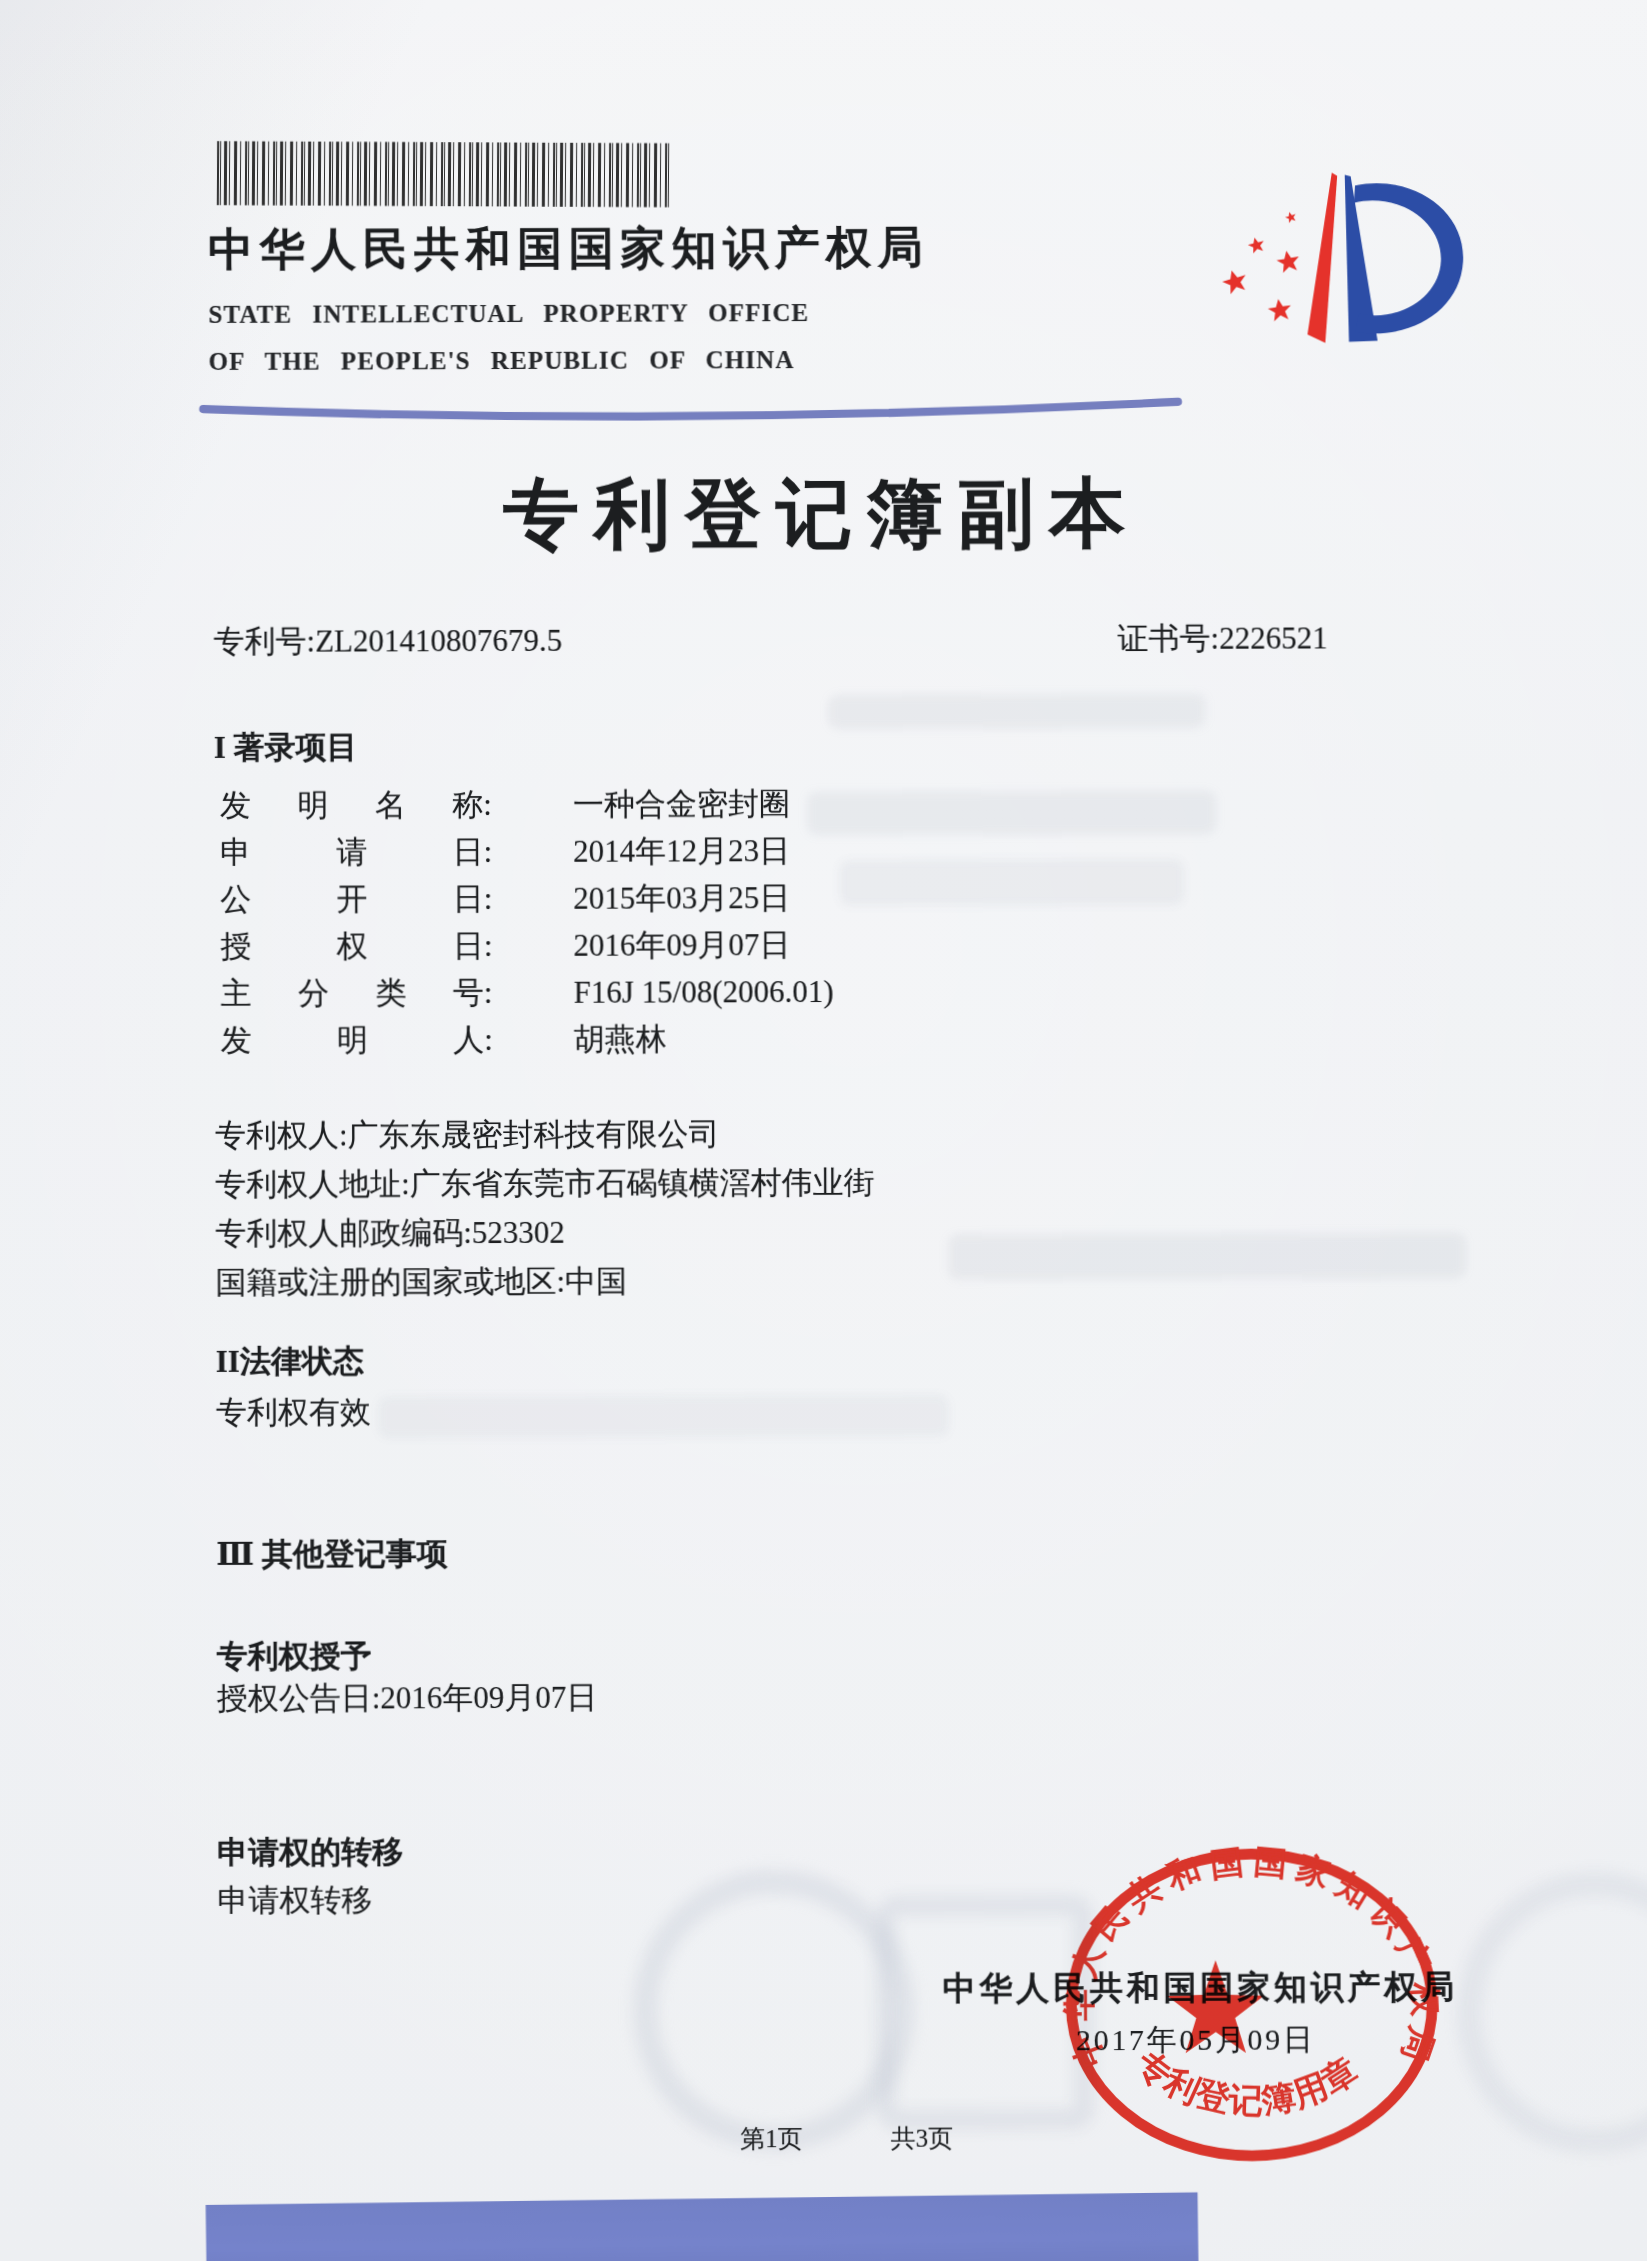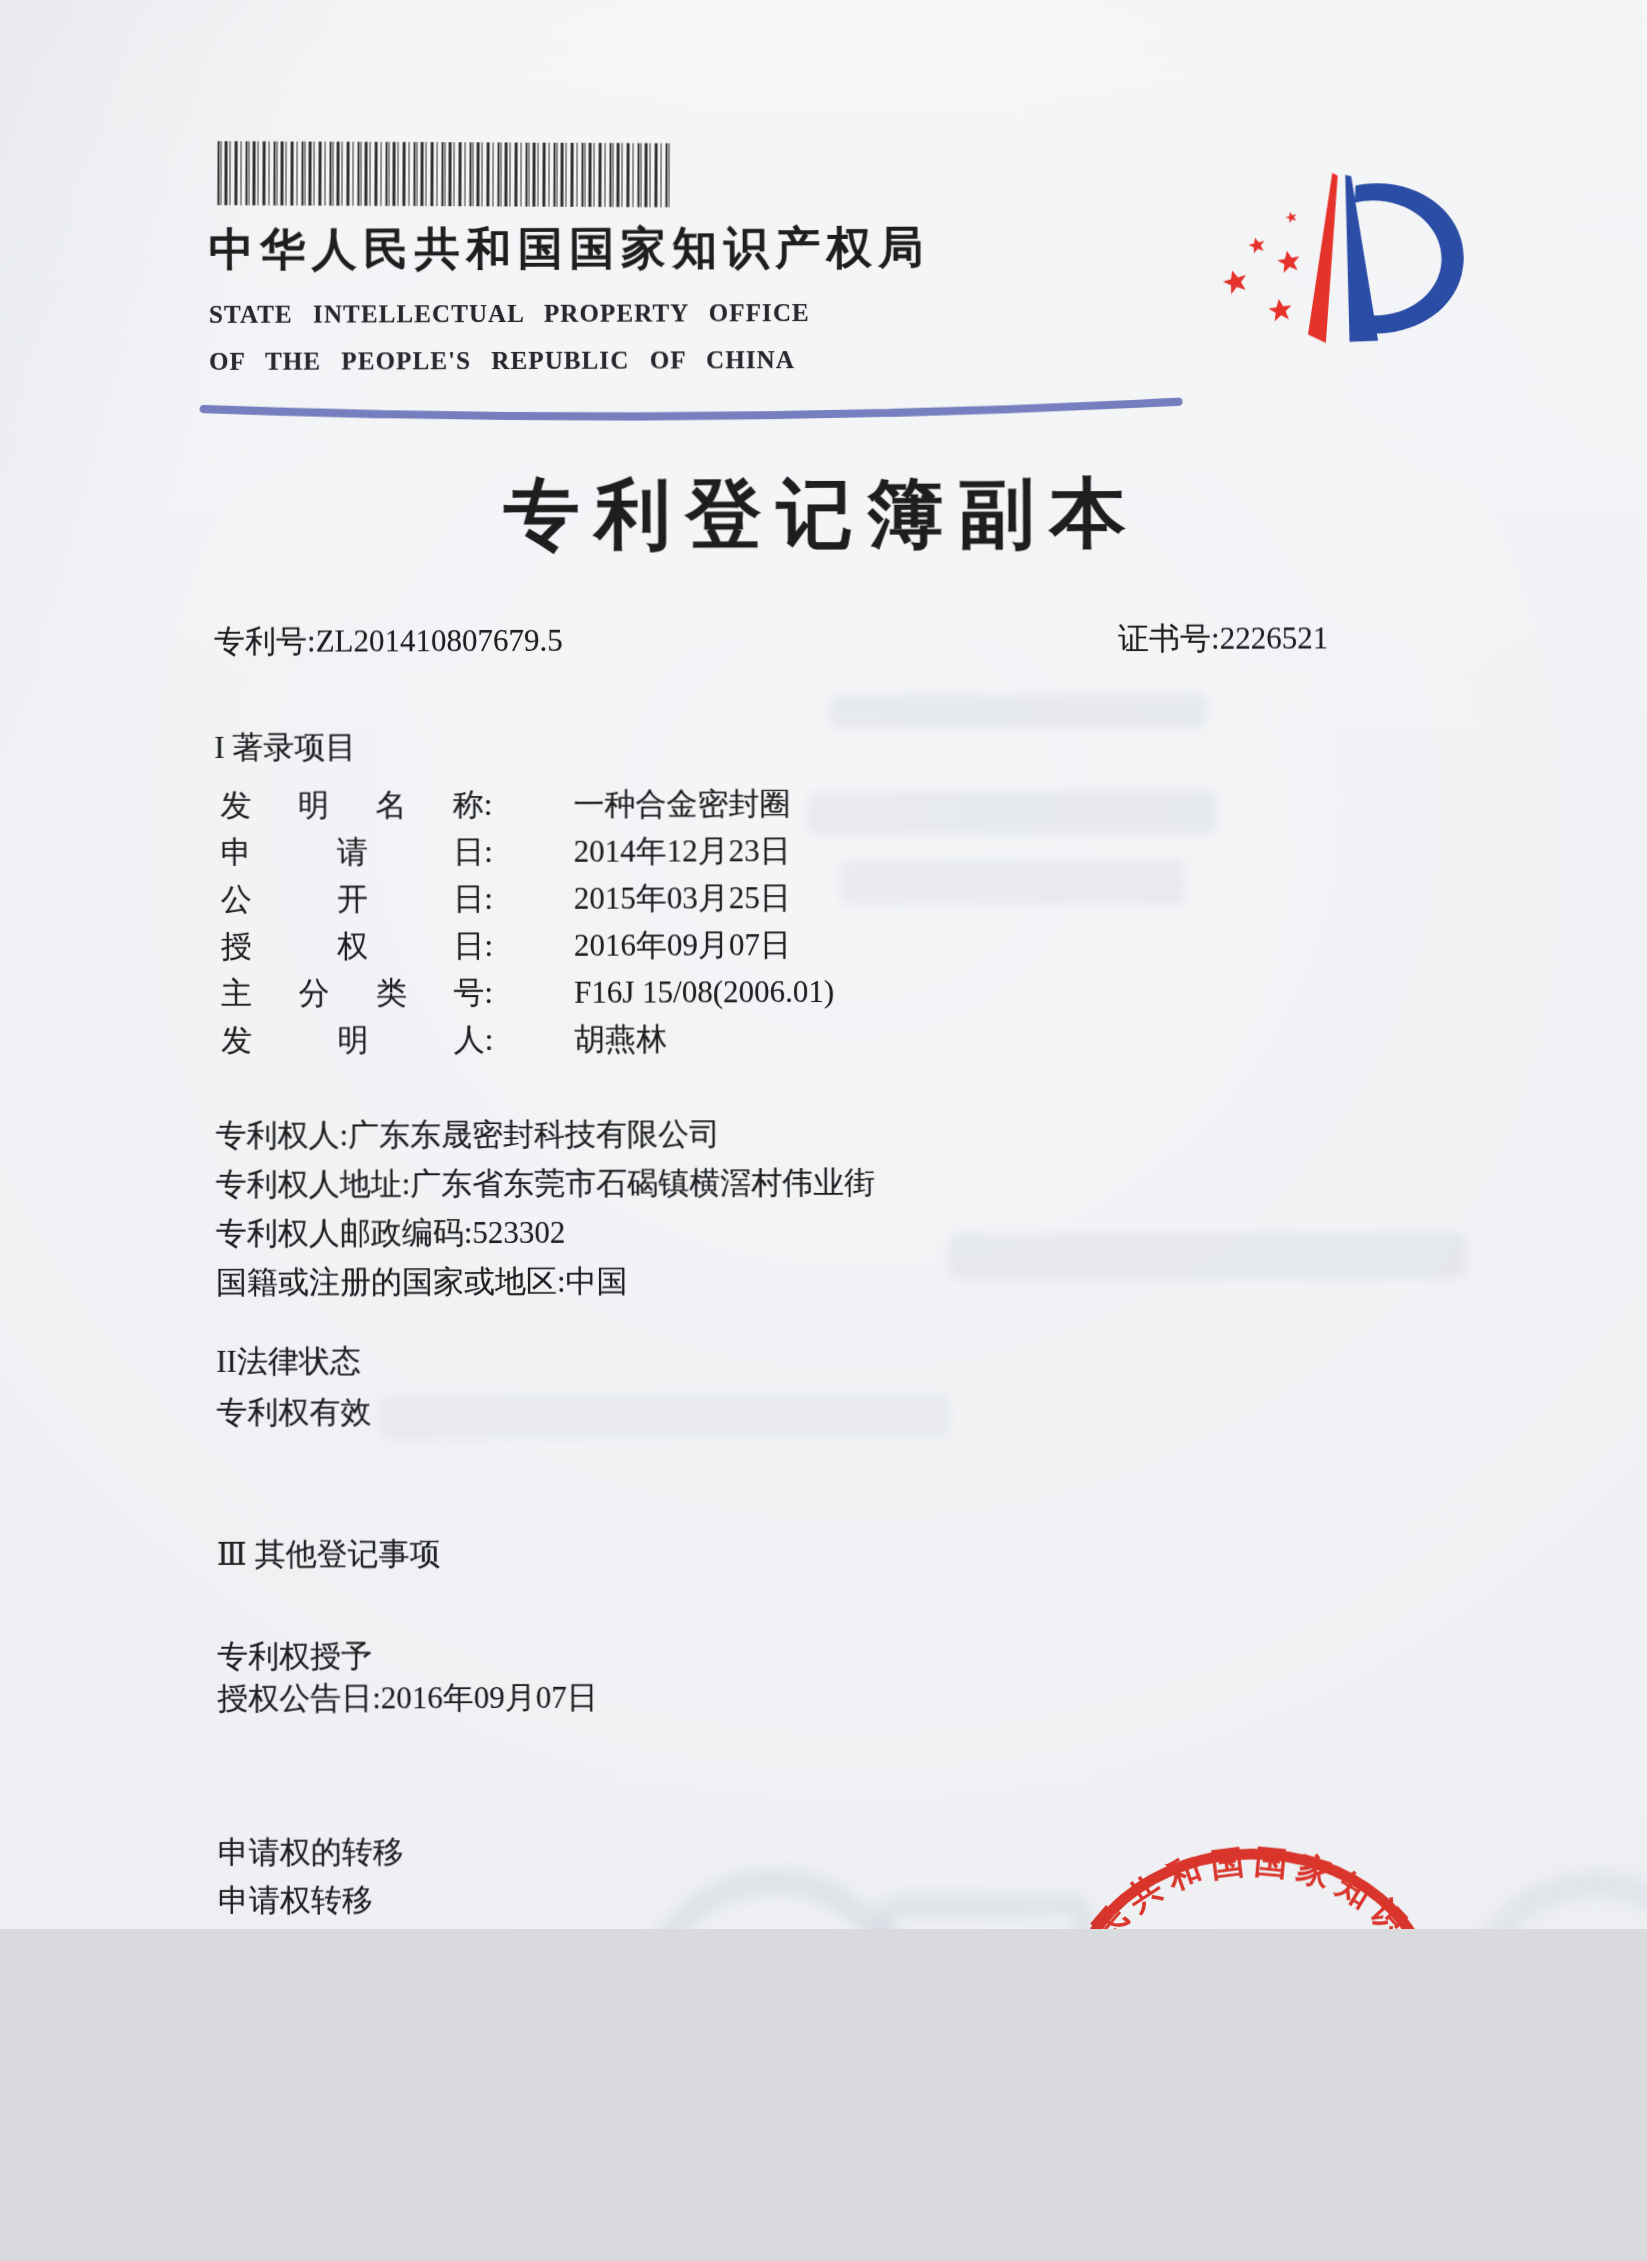--- a/index.html
+++ b/index.html
@@ -1,17 +1,17 @@
 <!DOCTYPE html>
 <html style="font-size:8.6px"><head>
 <meta charset="utf-8">
 <style>
   html,body{margin:0;padding:0;background:#d8dadd;}
   #page{
-    position:relative;width:1647px;height:1929px;overflow:hidden;
+    position:relative;width:1647px;height:2261px;overflow:hidden;
     background:
       radial-gradient(160% 130% at 52% 42%, rgba(255,255,255,.35) 0%, rgba(255,255,255,0) 55%, rgba(176,182,194,.28) 100%),
       linear-gradient(115deg, rgba(168,174,186,.16) 0%, rgba(168,174,186,0) 16%),
       linear-gradient(180deg,#f3f4f6 0%,#eef0f3 35%,#edeff2 100%);
     font-family:"Liberation Serif","DejaVu Serif",serif;
     color:#1c1e20;
   }
   .inner{position:absolute;inset:0;transform:rotate(-0.18deg);transform-origin:50% 50%;}
   .txt{text-shadow:0 0 1.1px rgba(30,32,36,.30);}
   .abs{position:absolute;white-space:nowrap;}
@@ -33,21 +33,21 @@
   .office-cn{left:211px;top:218px;font-size:45px;font-weight:700;letter-spacing:6.5px;}
   .office-en{left:211px;font-size:25px;font-weight:700;letter-spacing:1.1px;word-spacing:13px;color:#26282b;}
   .en1{top:299px;}
   .en2{top:346px;}
 
   .page-title{left:0;top:464px;width:1647px;text-align:center;font-size:76px;font-weight:700;letter-spacing:15px;}
 
   .numline{top:619px;font-size:31px;}
   .pat{left:215px;} .cert{left:1119px;}
 
-  .h1{font-size:31px;font-weight:400;}
+  .h1{font-size:31px;font-weight:700;}
   .sec1-h{left:215px;top:725px;}
 
   .fields{left:221px;top:780px;}
   .frow{display:flex;height:47px;align-items:center;font-size:31px;}
   .flabel{display:flex;justify-content:space-between;width:272px;}
   .fvalue{margin-left:81px;}
 
   .holder{left:215px;top:1109px;font-size:31px;line-height:49px;}
   .holder div{white-space:nowrap;}
 

